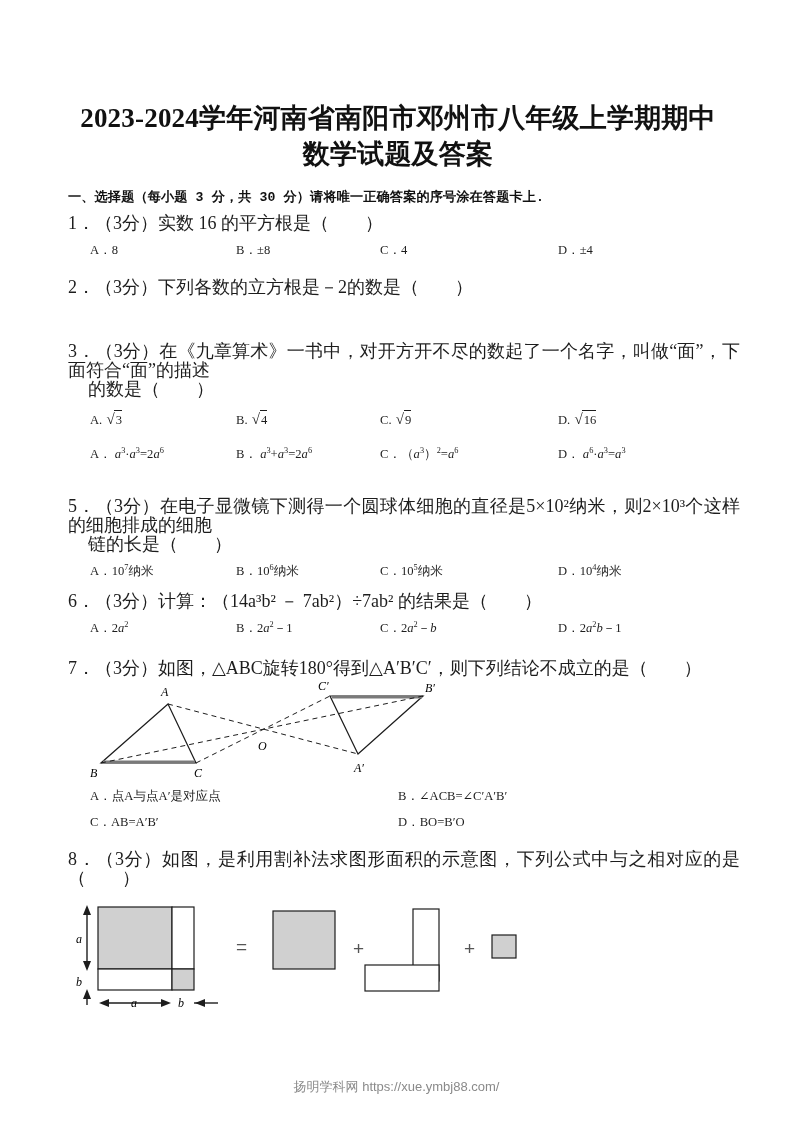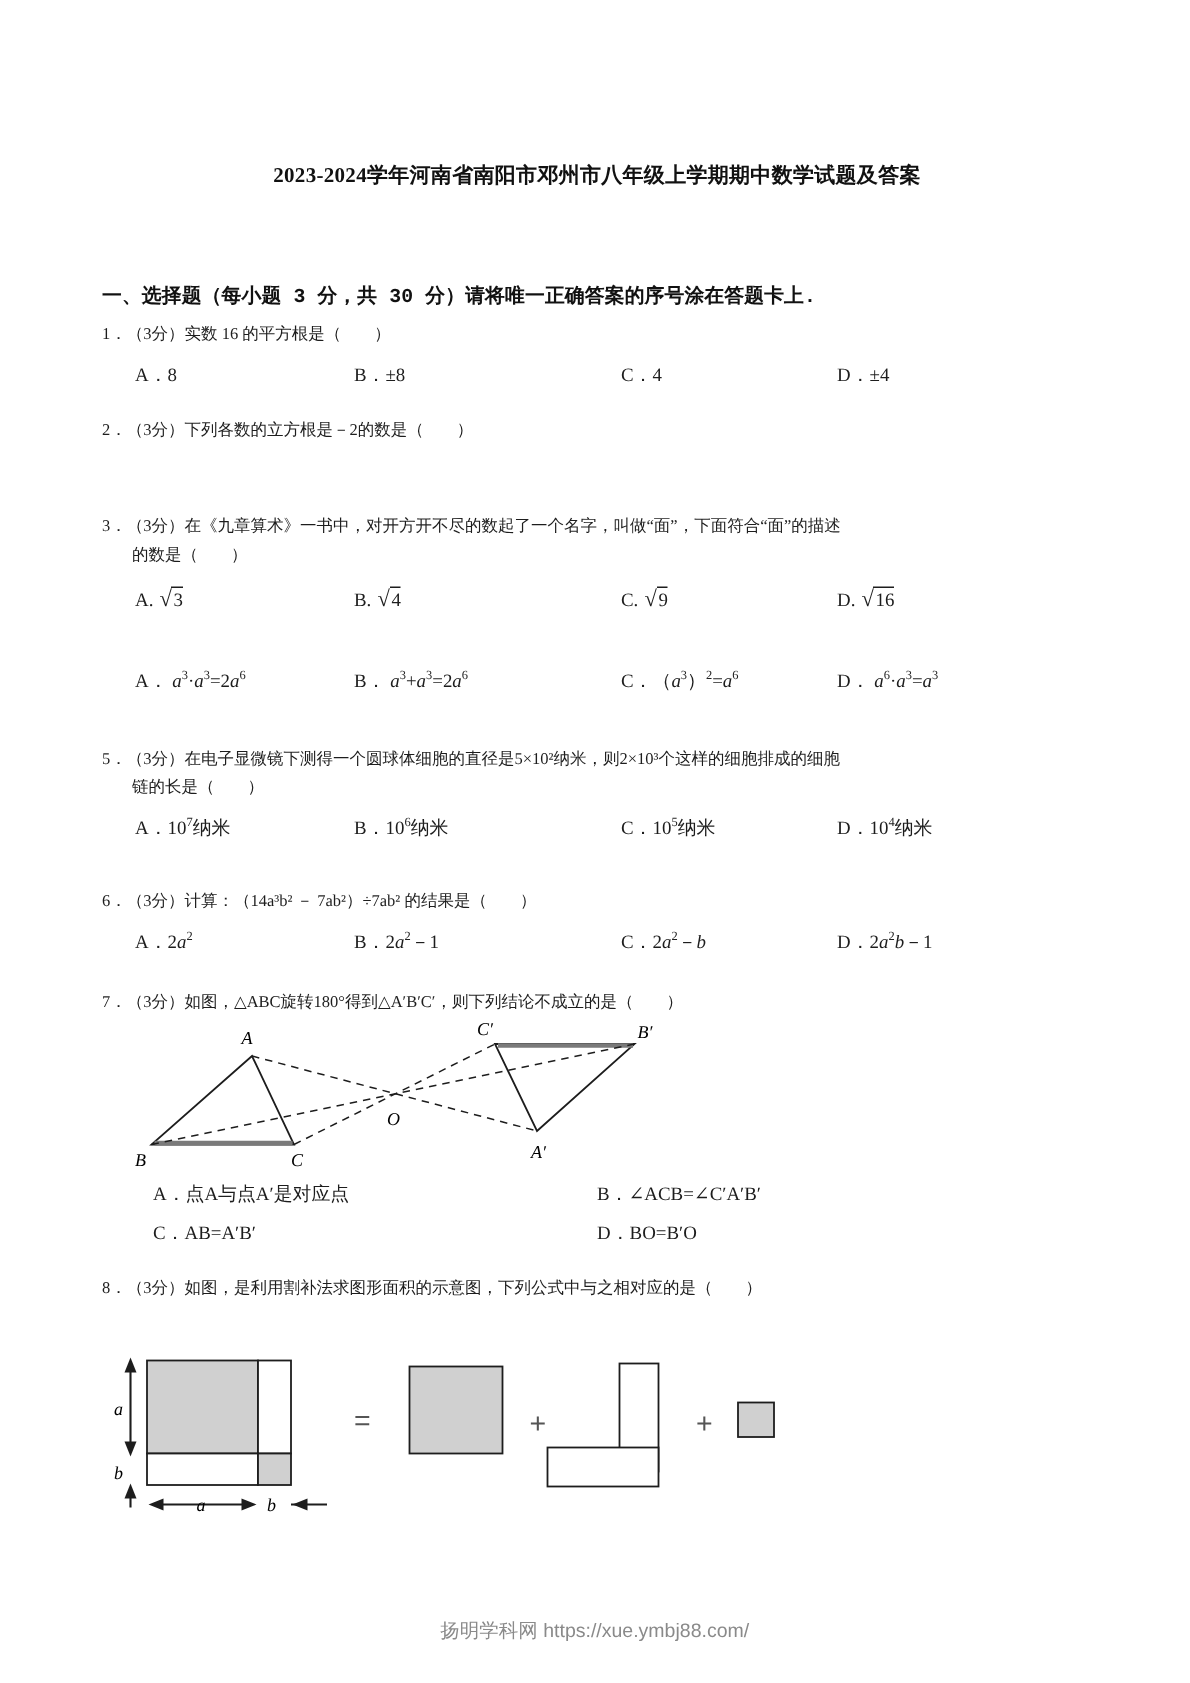--- a/index.html
+++ b/index.html
@@ -20,21 +20,21 @@
     left: 0; top: 0;
     width: 793px;
     height: 1122px;
   }
   .doc-title {
     position: absolute;
     left: 68px;
     top: 100px;
     width: 660px;
     text-align: center;
-    font-size: 14px;
+    font-size: 27px;
     line-height: 36px;
     font-weight: 600;
     letter-spacing: 0.2px;
     color: #111;
   }
   .section-heading {
     position: absolute;
     left: 68px;
     top: 188px;
     width: 680px;
@@ -43,21 +43,21 @@
     color: #111;
     letter-spacing: 0.1px;
     font-family: Liberation Mono, monospace;
   }
   .q-block {
     position: absolute;
     left: 68px;
     width: 672px;
   }
   .q-stem {
-    font-size: 11px;
+    font-size: 18px;
     line-height: 19px;
     color: #1d1d1d;
     text-align: justify;
   }
   .q-stem .cont {
     display: block;
     text-indent: 20px;
   }
   .opts {
     position: relative;
@@ -66,23 +66,23 @@
   }
   .opt {
     position: absolute;
     font-size: 12.6px;
     line-height: 20px;
     white-space: nowrap;
     color: #1d1d1d;
   }
   .opt.c0 { left: 22px; }
   .opt.c1 { left: 168px; }
-  .opt.c2 { left: 346px; text-align: center; }
+  .opt.c2 { left: 312px; text-align: center; }
   .opt.c3 { left: 490px; }
-  .opts.two .opt.c0 { left: 22px; margin-left: 12px; }
+  .opts.two .opt.c0 { left: 22px; }
   .opts.two .opt.c1 { left: 330px; }
   .opts.two-rows { height: 48px; }
   .opts.two-rows .opt.r1 { top: 26px; }
 
   i.mv { font-style: italic; }
   sup { font-size: 0.66em; vertical-align: super; line-height: 0; }
 
   .rad {
     display: inline-block;
     position: relative;

